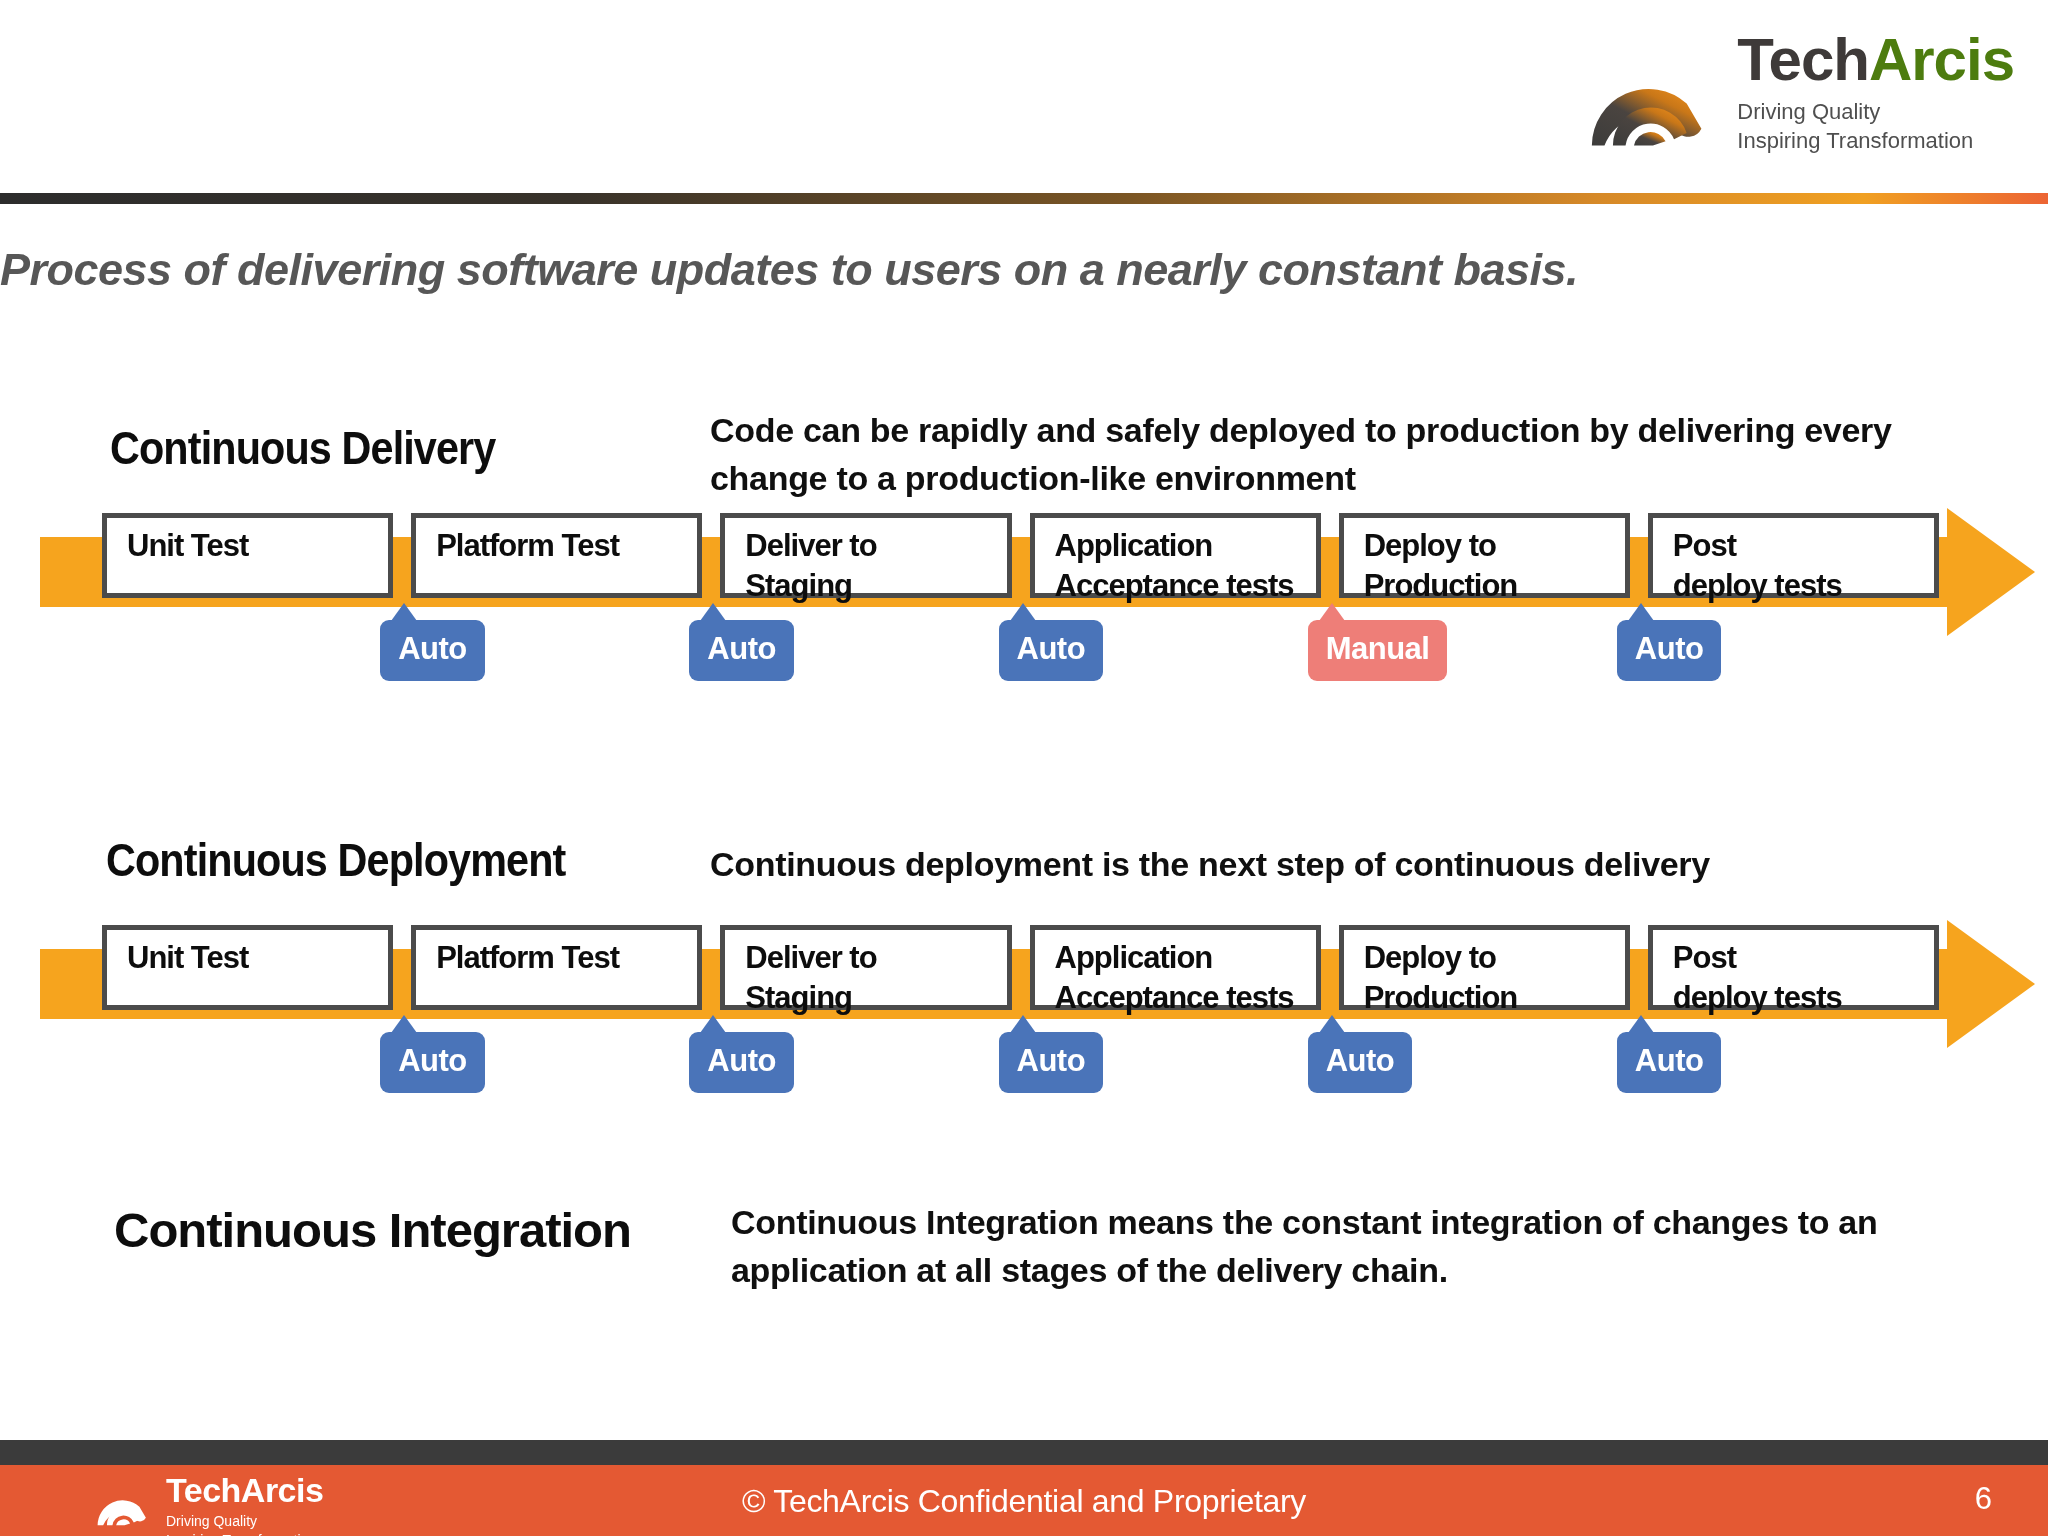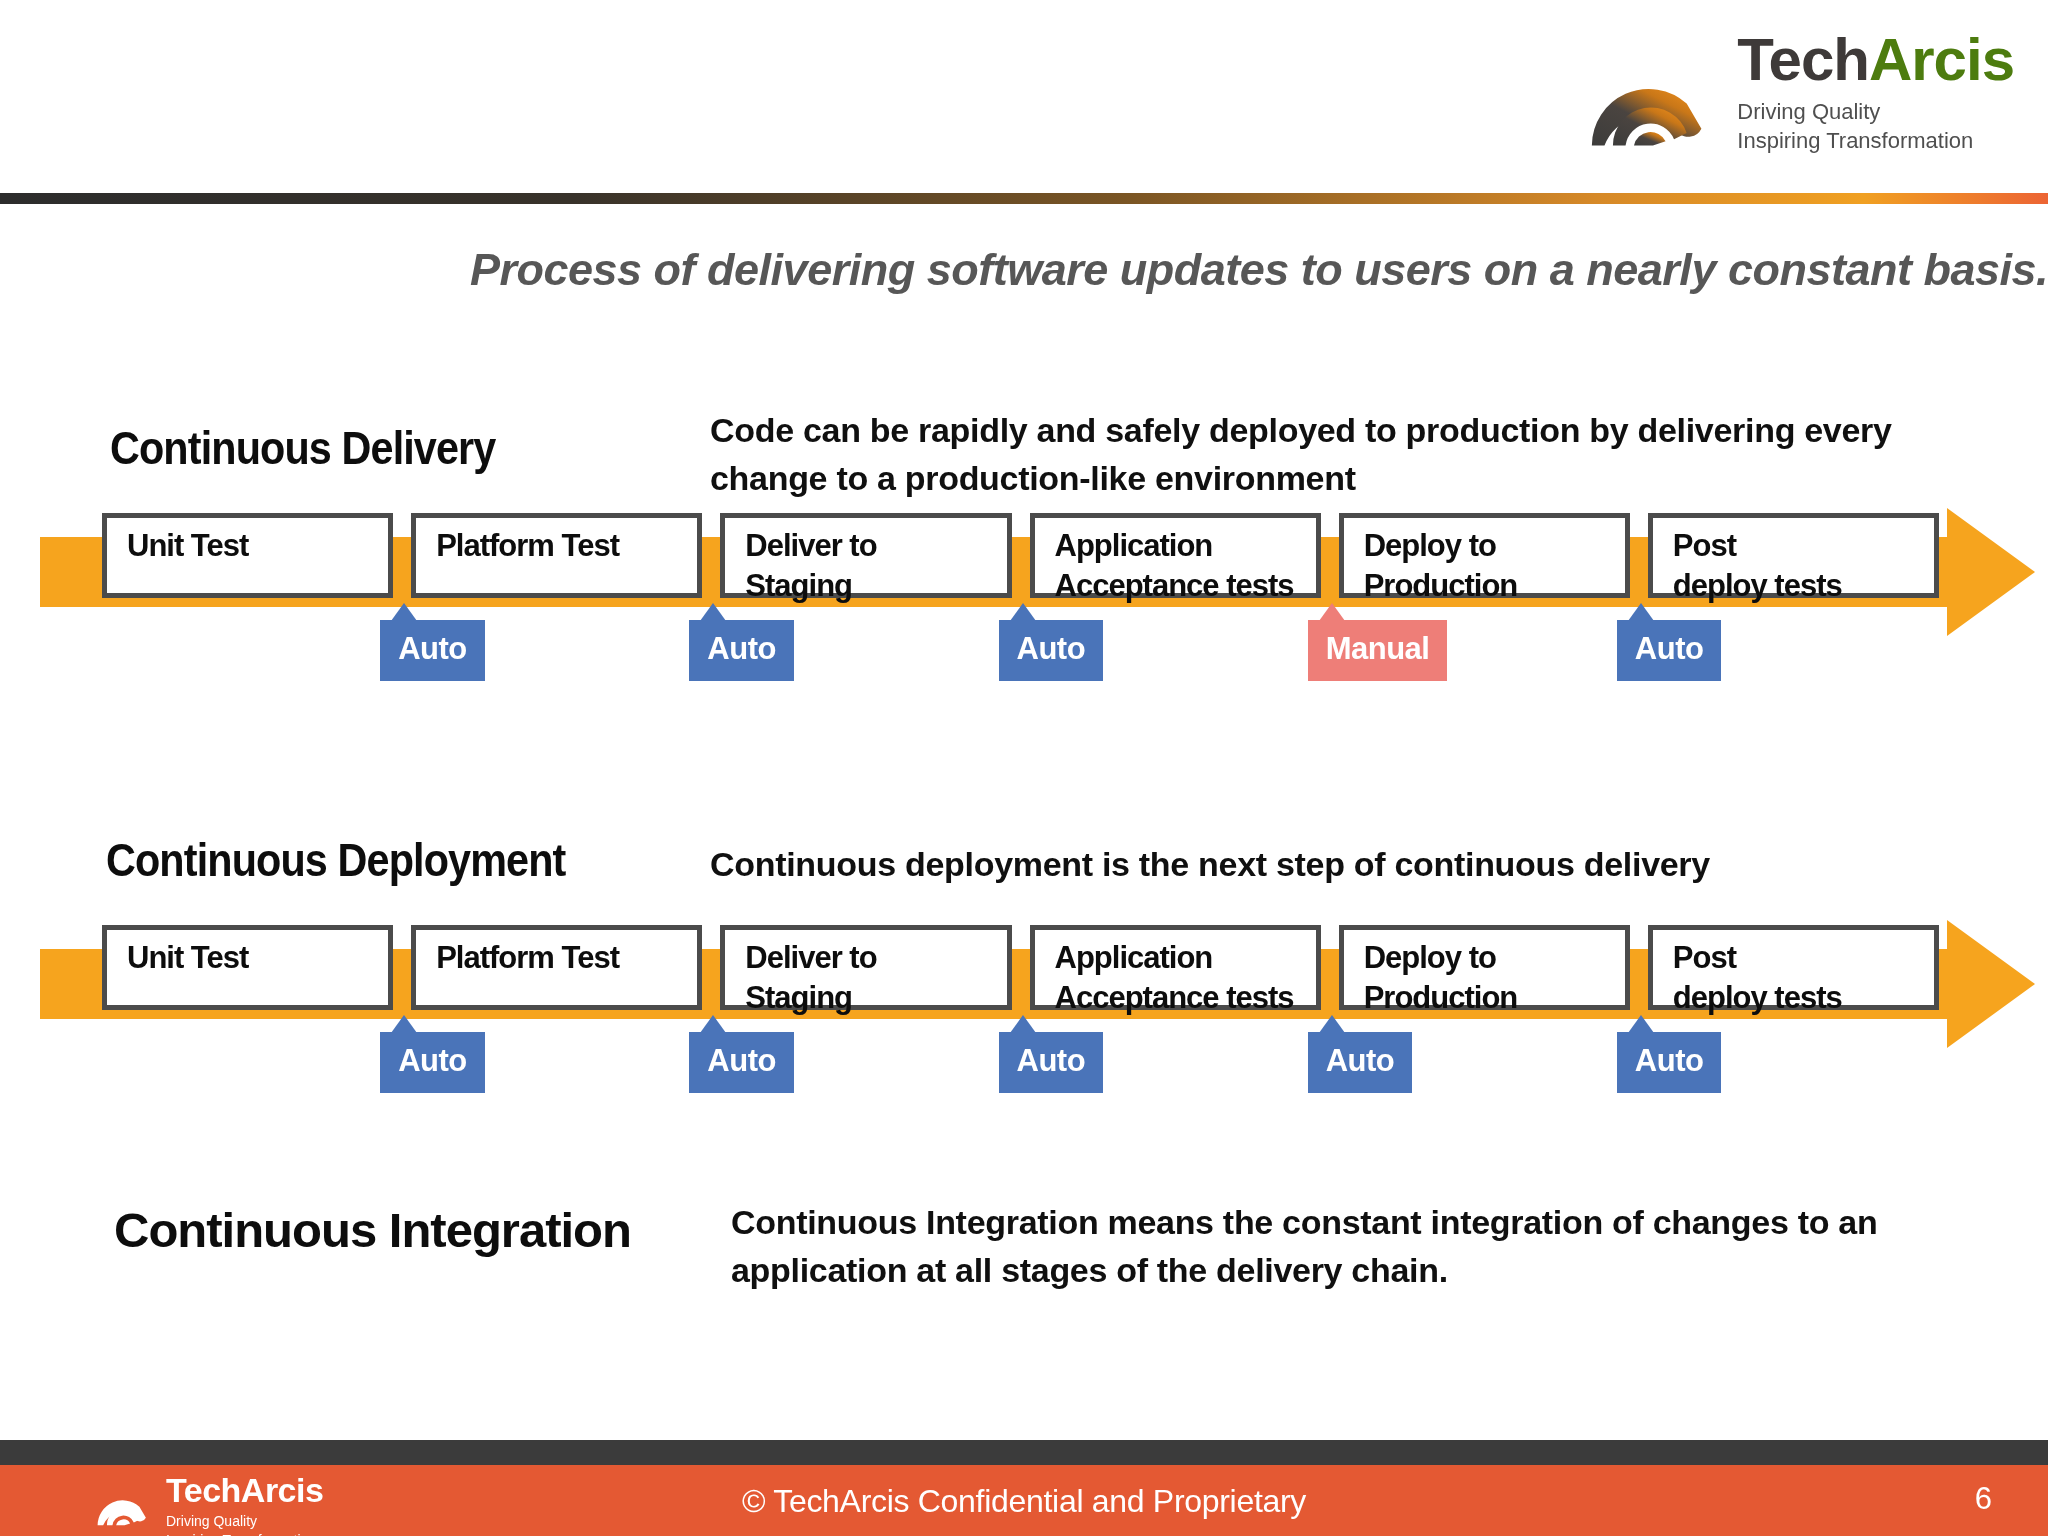--- a/index.html
+++ b/index.html
@@ -27,21 +27,21 @@
   .logo-taglines { margin-top:6px; color:#4f4f4f; font-size:22px; line-height:1.32; }
 
   .title-divider {
     position:absolute; left:0; right:0; top:193px; height:11px;
     background:linear-gradient(90deg,#2c2c2c 0%,#38322a 28%,#7a5524 55%,#d68928 78%,#f0a022 91%,#ec6434 100%);
   }
 
   
   .subtitle {
     position:absolute; left:0; right:0; top:244px;
-    text-align:right; font-size:45px; font-weight:bold; font-style:italic;
+    text-align:left; font-size:45px; font-weight:bold; font-style:italic;
     color:#575757; letter-spacing:-0.5px;
   }
 
   
   .sec-heading {
     position:absolute; color:#0d0d0d; font-weight:bold; white-space:nowrap;
   }
   .sec-heading.condensed { transform:scaleX(0.88); transform-origin:left center; letter-spacing:-1px; }
   #heading-delivery   { left:110px; top:420px; font-size:47px; }
   #heading-deployment { left:106px; top:832px; font-size:47px; }
@@ -81,20 +81,21 @@
     color:#0d0d0d;
   }
   .stage-line { display:block; }
 
   .badge {
     position:absolute; left:-36px; top:calc(100% + 27px);
     min-width:98px; padding:9px 18px 12px; text-align:right;
     background:#4A74B9; color:#ffffff;
     font-size:31px; font-weight:bold; letter-spacing:-0.5px;
     white-space:nowrap;
+    border-radius:9px;
   }
   .badge[data-type="manual"] { background:#EE7E78; }
   .badge-pointer {
     position:absolute; top:-17px; left:11px; width:0; height:0;
     border-left:13px solid transparent; border-right:13px solid transparent;
     border-bottom:18px solid #4A74B9;
   }
   .badge[data-type="manual"] .badge-pointer { border-bottom-color:#EE7E78; }
 
   

